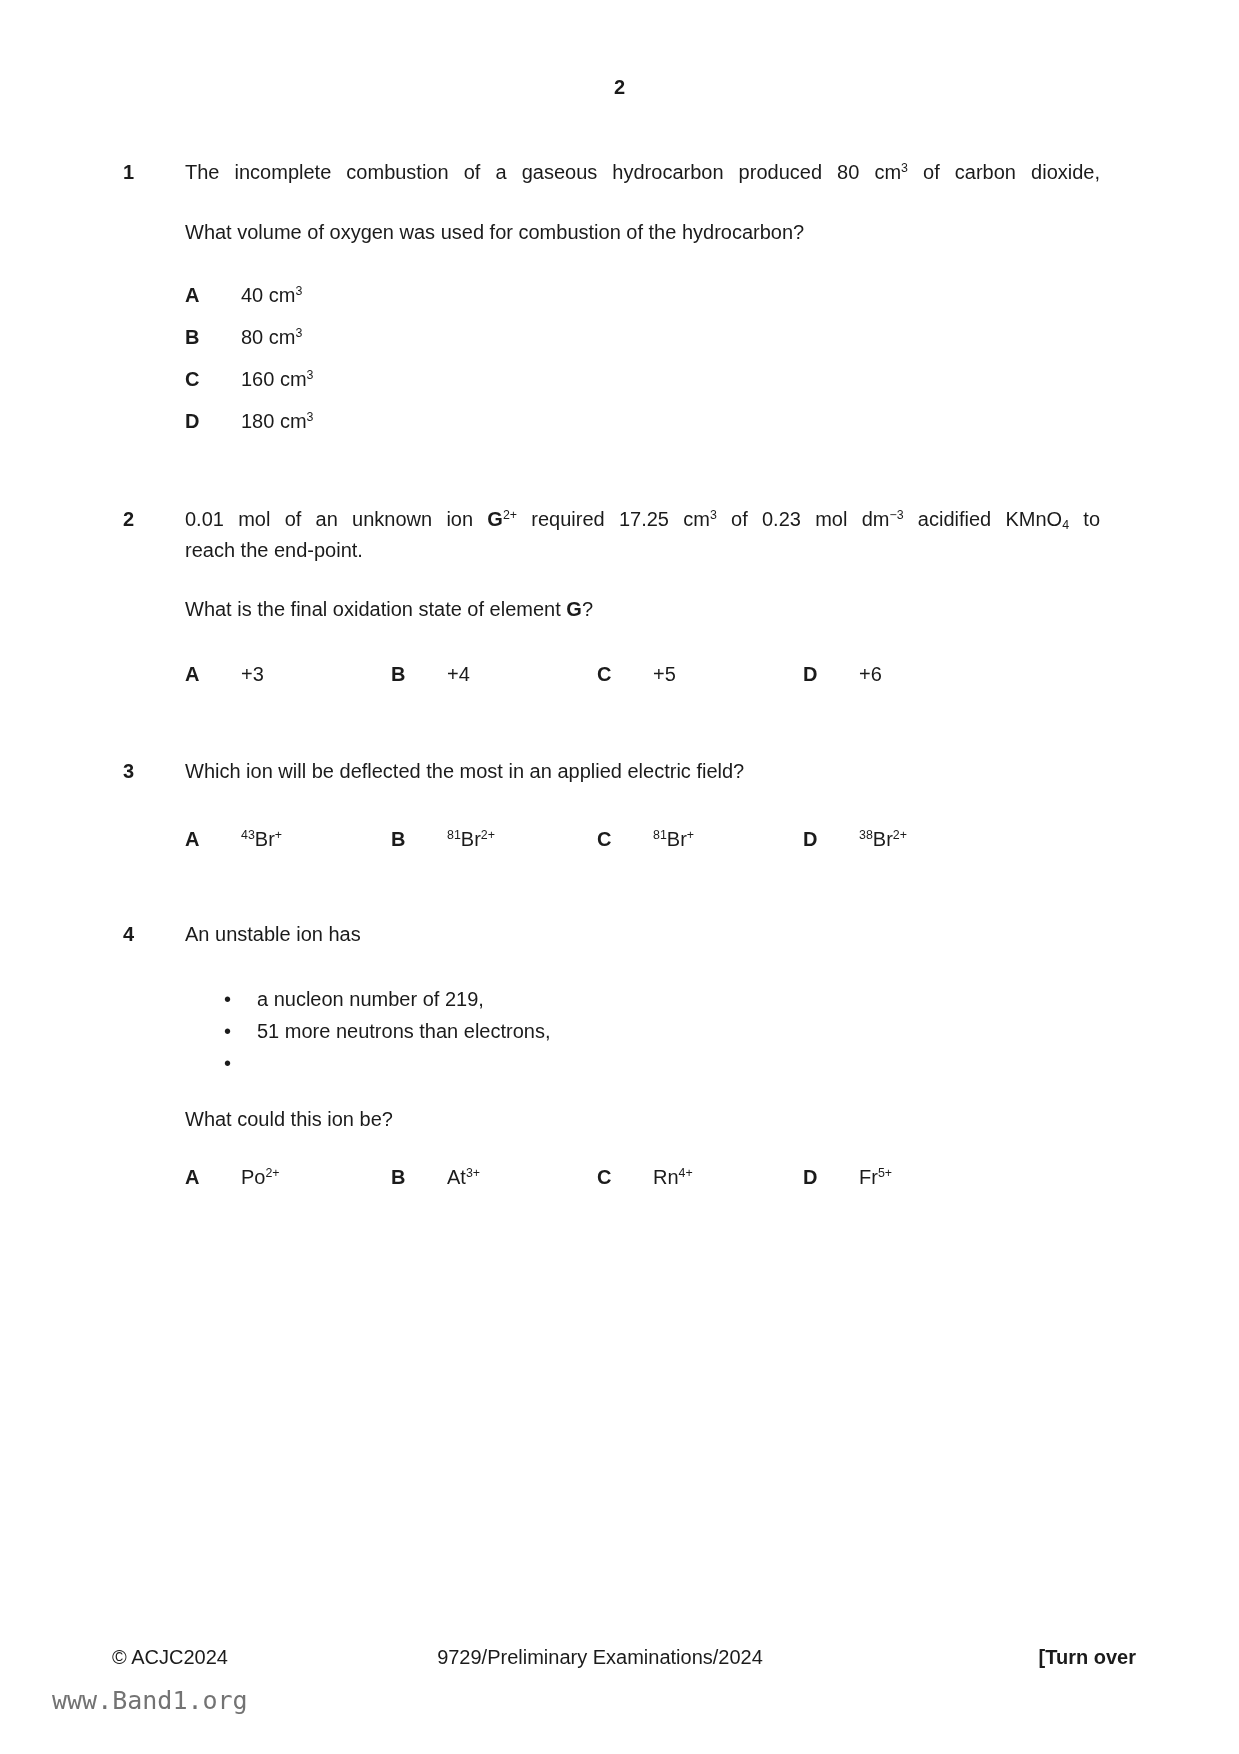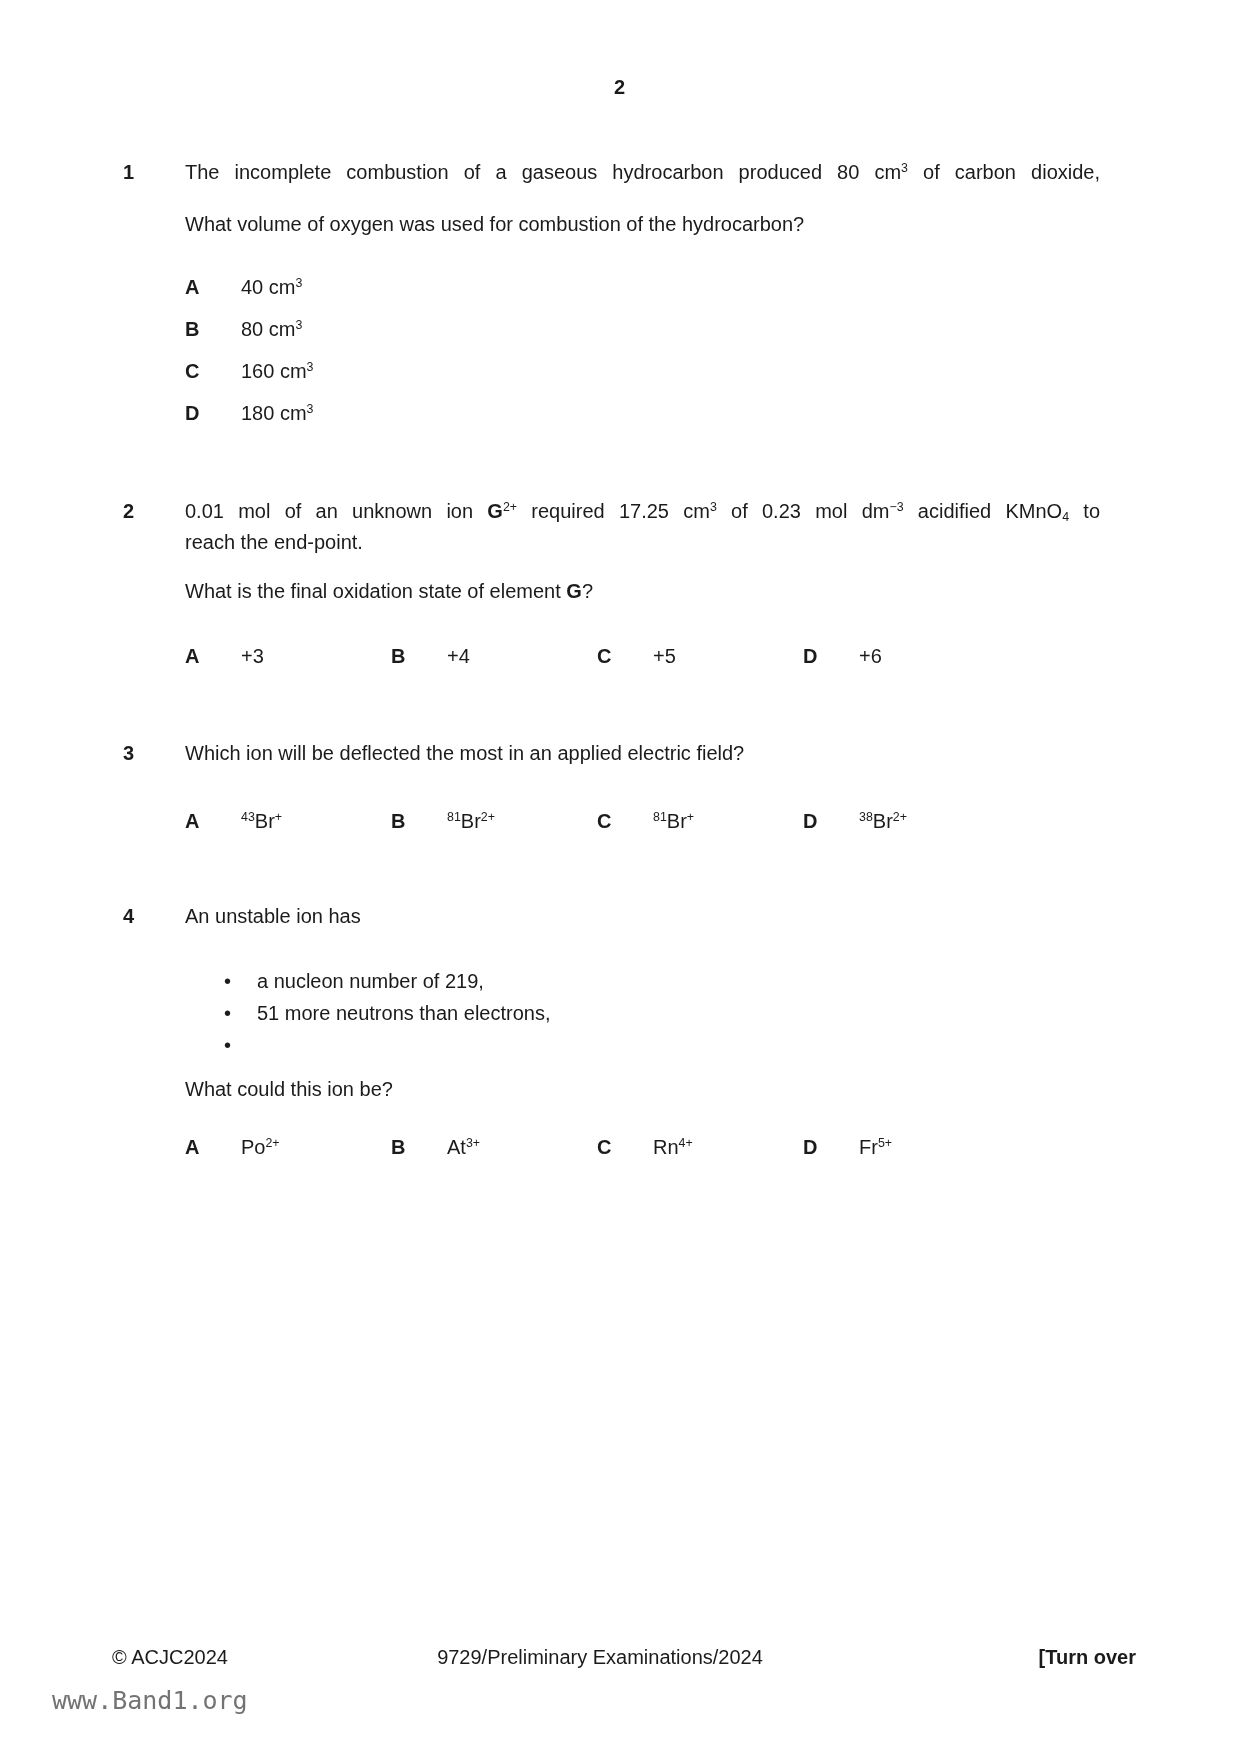--- a/index.html
+++ b/index.html
@@ -19,38 +19,38 @@
   .q{display:grid;grid-template-columns:62px 1fr;}
   .q-num{font-weight:bold;line-height:31px;}
   .q-body{min-width:0;}
   .para{margin:0;width:915px;}
   .line{display:block;line-height:31px;}
   .line.just{text-align:justify;text-align-last:justify;}
   sup,sub{font-size:0.62em;line-height:0;vertical-align:baseline;position:relative;}
   sup{top:-0.55em;}
   sub{top:0.28em;}
   .bold{font-weight:bold;}
-  .prompt{margin-top:21px;}
+  .prompt{margin-top:29px;}
   .opts-v{margin-top:32px;}
   .opt-row{display:flex;line-height:31px;margin-bottom:11px;}
   .opt-letter{font-weight:bold;width:56px;flex:0 0 56px;}
   .opt-value{white-space:nowrap;}
   .opts-h{display:flex;margin-top:36px;line-height:31px;}
   .opts-h .opt-h{display:flex;width:206px;flex:0 0 206px;}
   .opts-h .opt-h:last-child{width:auto;flex:0 0 auto;}
   .q1{margin-bottom:56px;}
   .q2{margin-bottom:66px;}
-  .q2 .prompt{margin-top:18px;}
+  .q2 .prompt{margin-top:28px;}
   .q2 .opts-h{margin-top:34px;}
   .q3{margin-bottom:64px;}
   .q3 .opts-h{margin-top:37px;}
   .q4 .bullets{margin-top:34px;}
   .bullet-row{display:flex;line-height:31px;margin:0 0 1px 39px;}
   .bullet-dot{width:33px;flex:0 0 33px;}
-  .q4 .prompt{margin-top:13px;}
+  .q4 .prompt{margin-top:25px;}
   .q4 .opts-h{margin-top:27px;}
   .footer-row{position:absolute;top:1645px;left:0;width:100%;height:26px;line-height:24px;}
   .footer-copyright{position:absolute;left:112px;}
   .footer-center{position:absolute;left:0;right:39px;text-align:center;}
   .footer-turnover{position:absolute;right:103px;font-weight:bold;}
   .watermark{
     position:absolute;left:52px;top:1686px;
     font-family:"DejaVu Sans Mono","Liberation Mono",monospace;
     font-size:25px;line-height:30px;color:#737373;
   }

